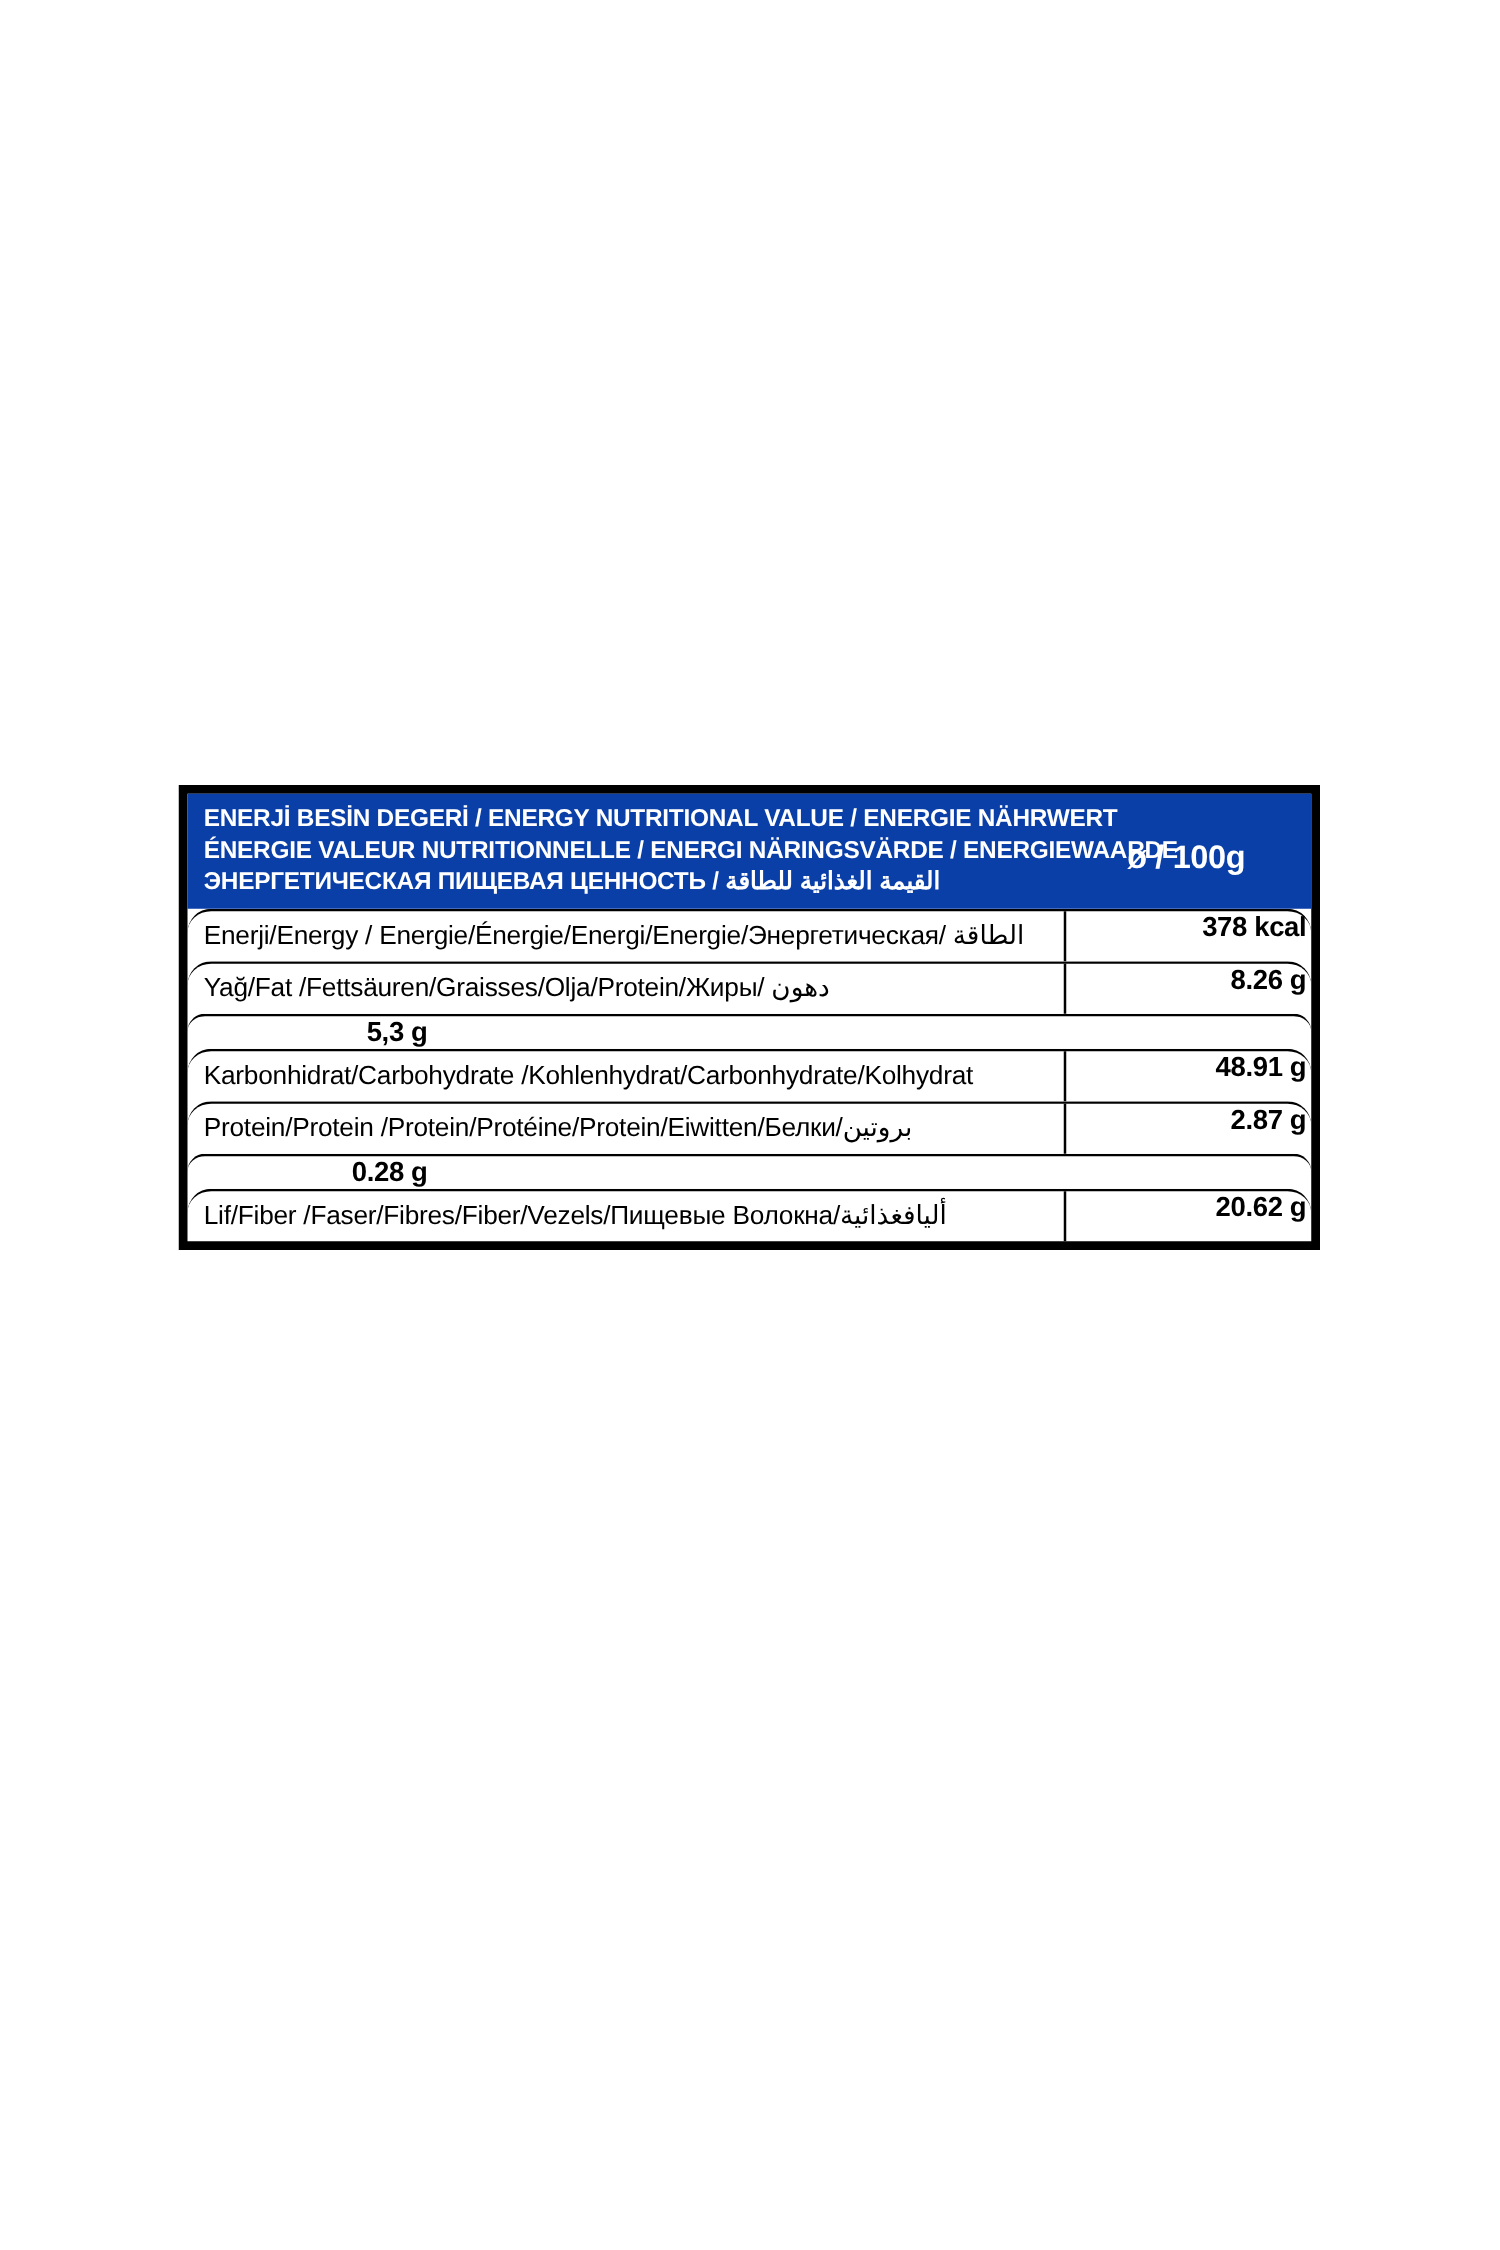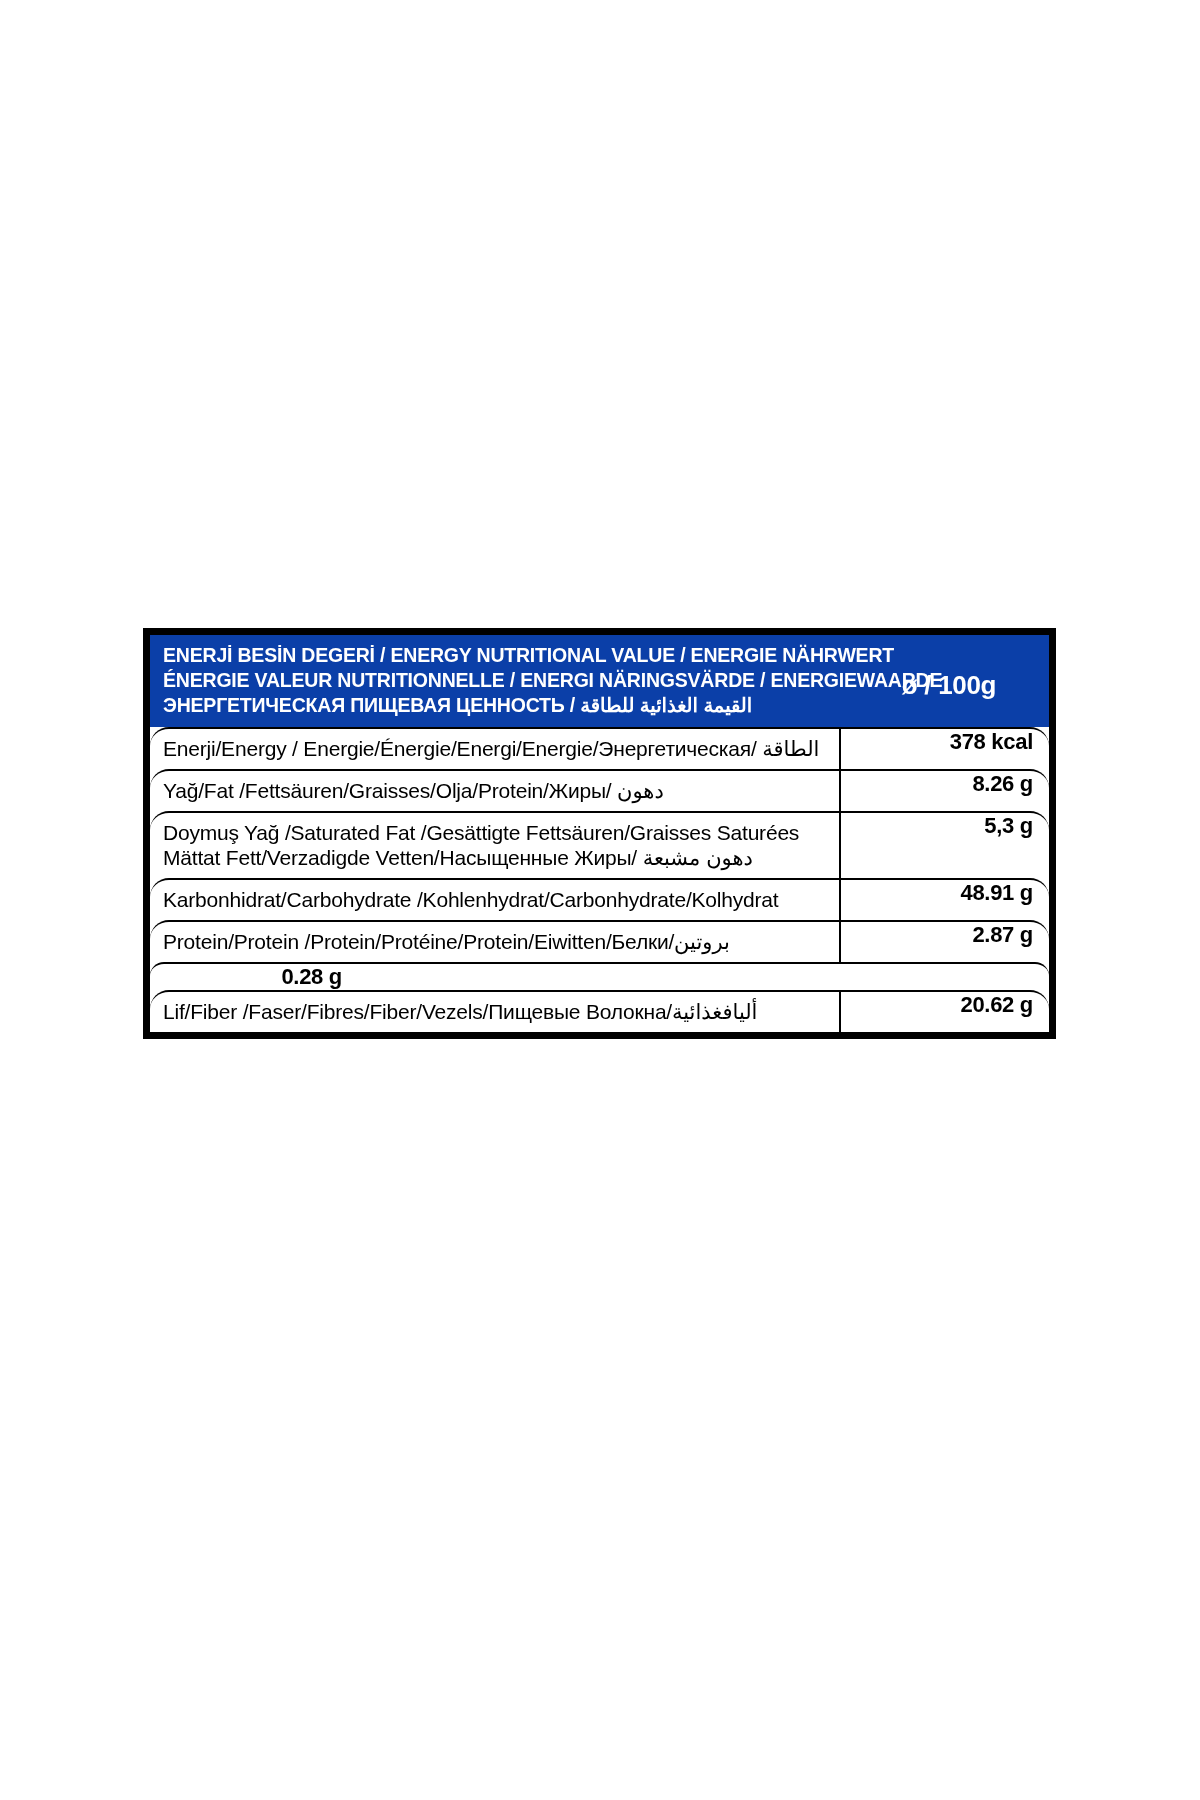--- a/index.html
+++ b/index.html
@@ -79,21 +79,21 @@
     justify-content: center;
   }
   .nut-label .l2 {
     display: block;
   }
   .nut-value {
     flex: 0 0 186px;
     display: flex;
     align-items: center;
     justify-content: flex-end;
-    padding: 0 16px 0 6px;
+    padding: 0 4px 0 6px;
     font-size: 22px;
     font-weight: 700;
     letter-spacing: -0.3px;
     white-space: nowrap;
   }
 </style>
 </head>
 <body>
 
 <div id="nutrition-panel">
@@ -115,24 +115,20 @@
   </div>
 
   <div class="nut-row">
     <div class="nut-label">
       <span class="l1">Yağ/Fat /Fettsäuren/Graisses/Olja/Protein/Жиры/ دهون</span>
     </div>
     <div class="nut-value">8.26 g</div>
   </div>
 
   <div class="nut-row">
-    <div class="nut-label">
-      <span class="l1">Doymuş Yağ /Saturated Fat /Gesättigte Fettsäuren/Graisses Saturées</span>
-      <span class="l2">Mättat Fett/Verzadigde Vetten/Насыщенные Жиры/ دهون مشبعة</span>
-    </div>
     <div class="nut-value">5,3 g</div>
   </div>
 
   <div class="nut-row">
     <div class="nut-label">
       <span class="l1">Karbonhidrat/Carbohydrate /Kohlenhydrat/Carbonhydrate/Kolhydrat</span>
     </div>
     <div class="nut-value">48.91 g</div>
   </div>
 

